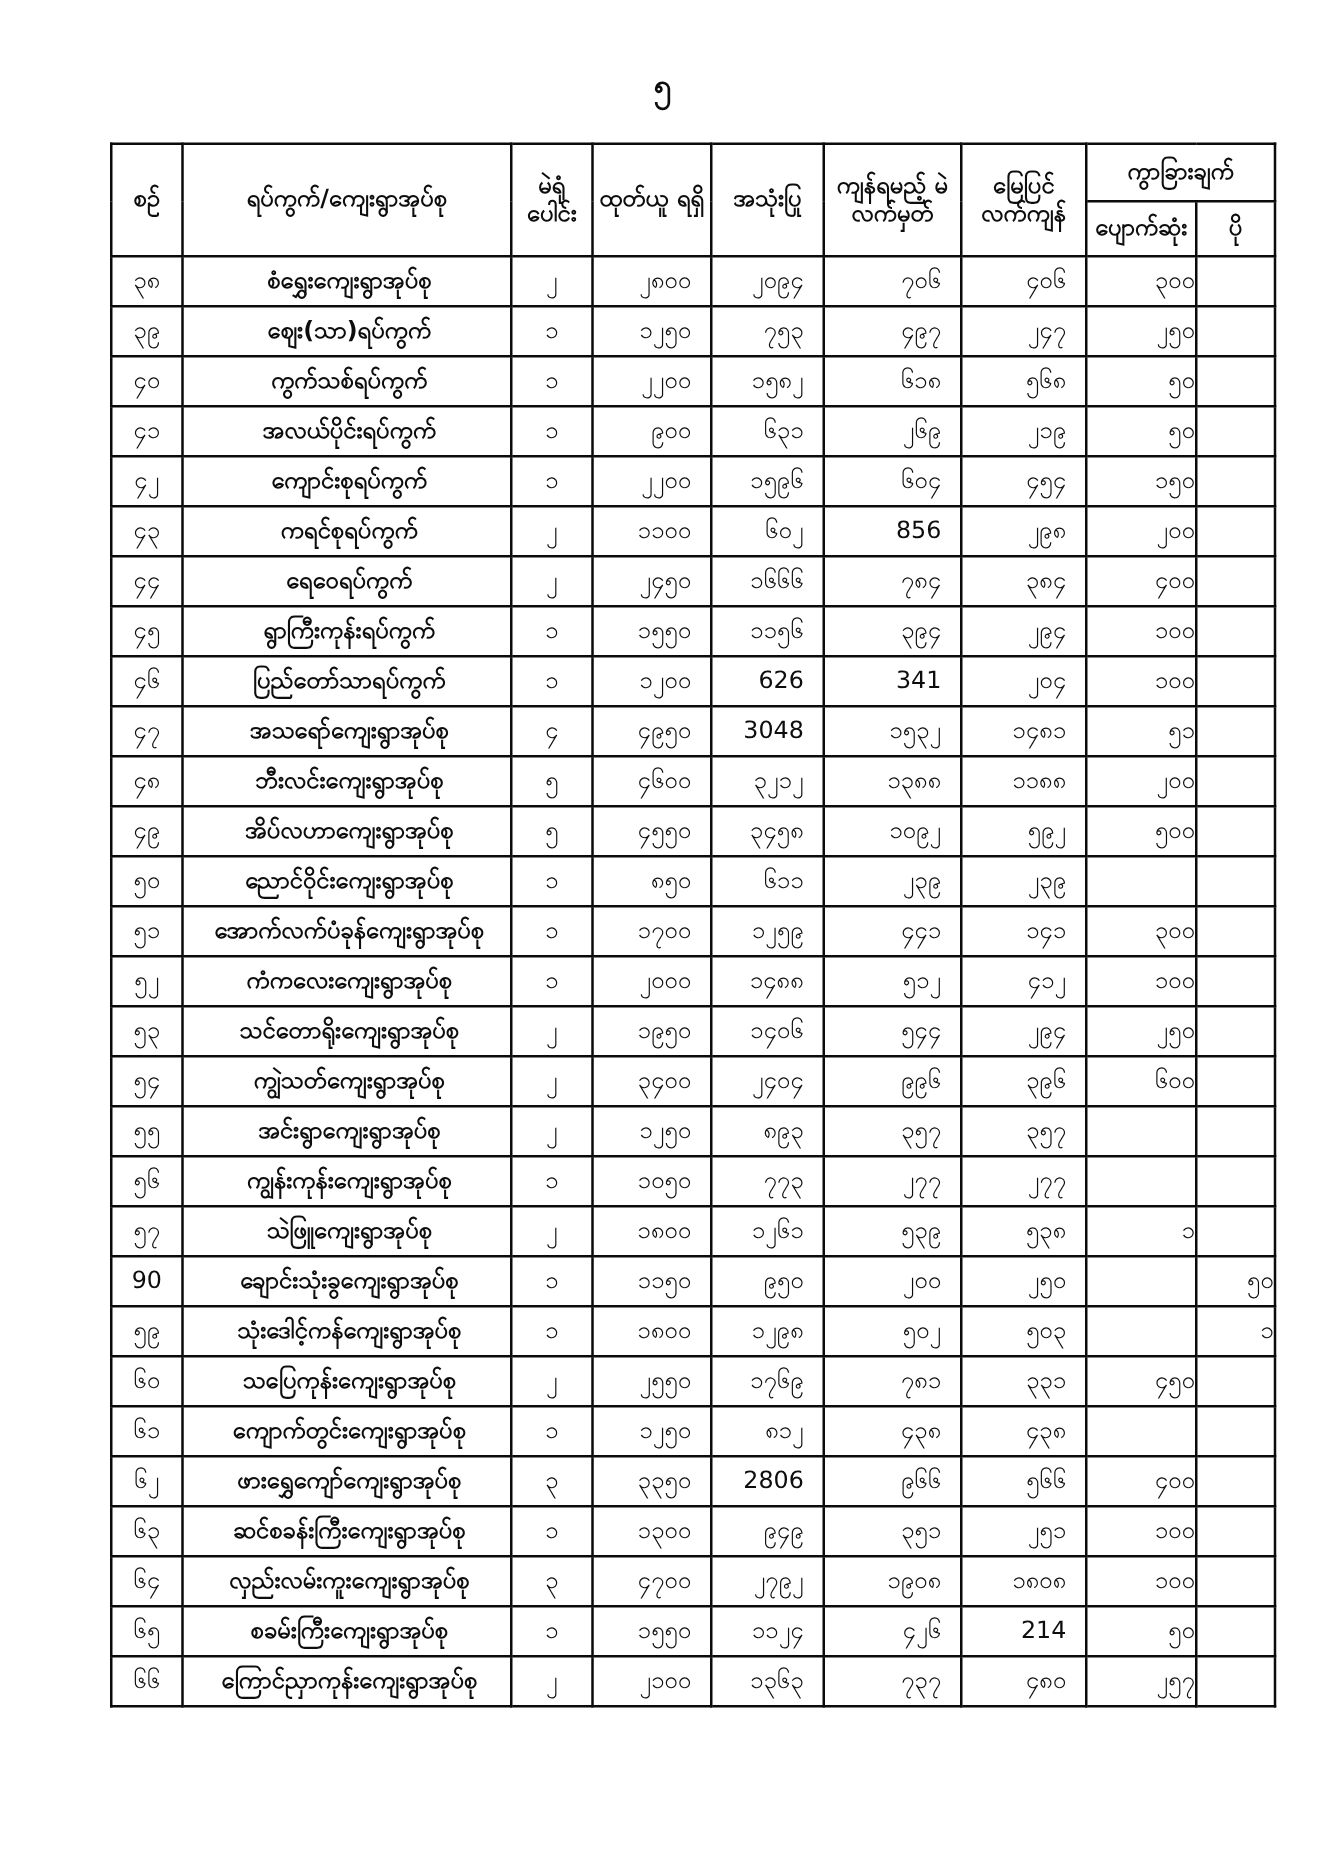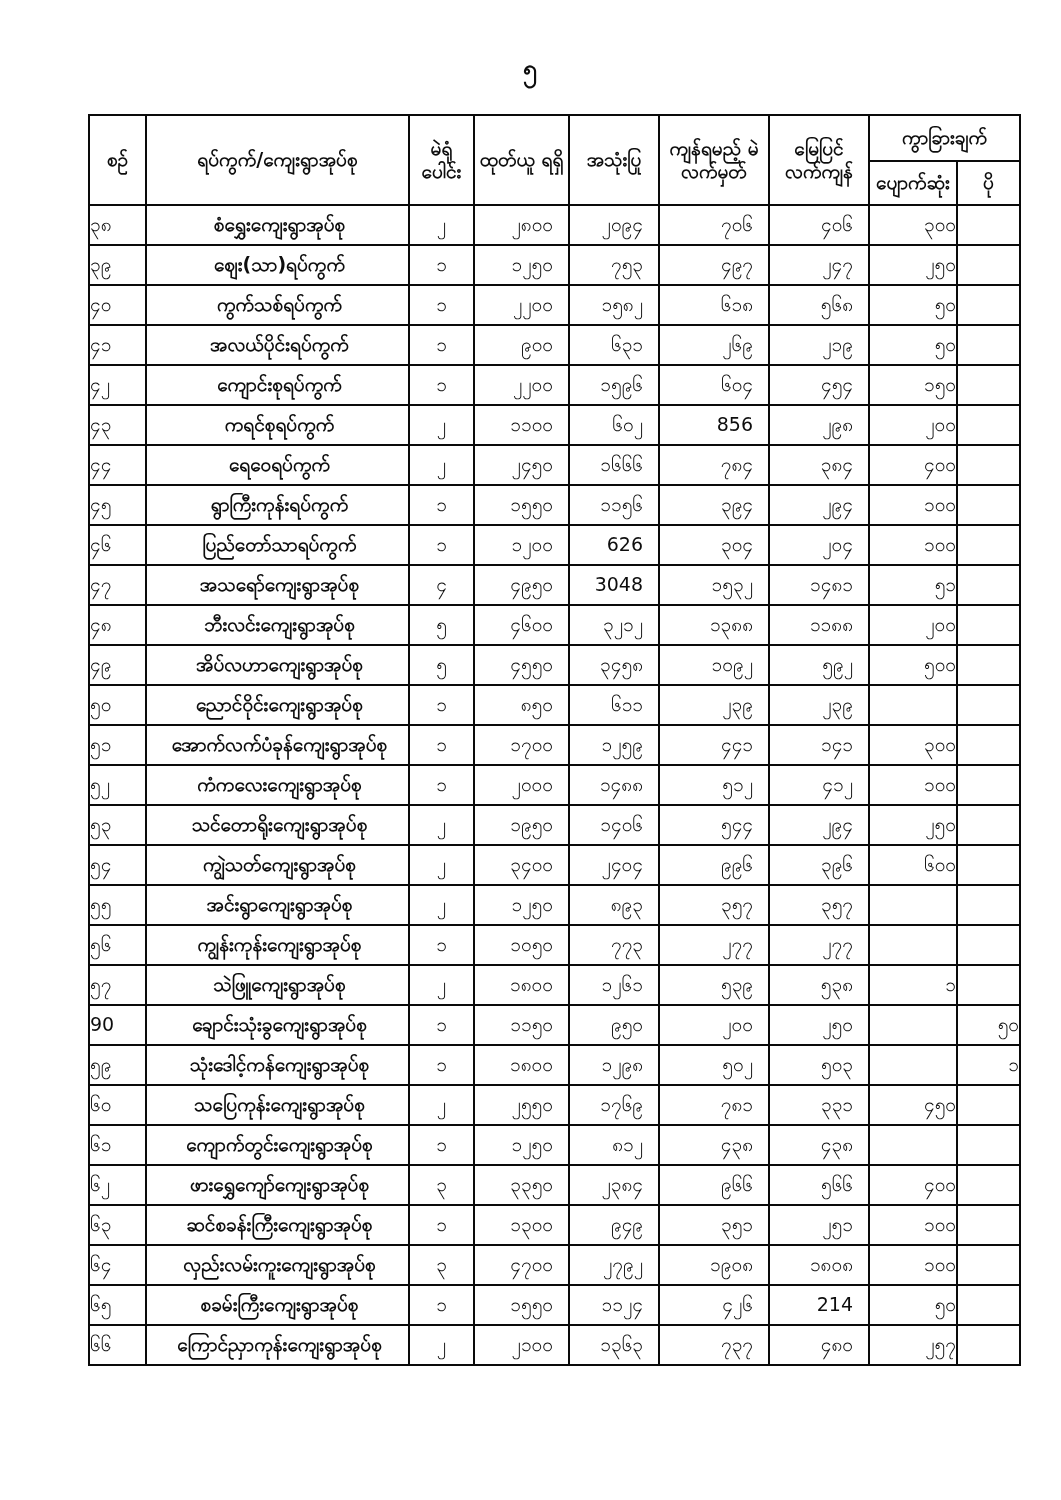--- a/index.html
+++ b/index.html
@@ -44,21 +44,21 @@
     overflow: hidden;
   }
   .ballot-table thead th {
     font-weight: 600;
     text-align: center;
     padding: 2px 3px;
   }
   .ballot-table thead tr.h1 th { height: 40px; }
   .ballot-table thead tr.h2 th { height: 38px; border-radius: 22px; }
   .ballot-table tbody tr { height: 40px; }
-  td.c-no     { }
+  td.c-no     { text-align: center; }
   td.c-name   { text-align: center; padding: 2px 8px 2px 12px; font-weight: bold; }
   td.c-center { text-align: center; }
   td.c-num    { text-align: right; padding-right: 15px; }
   td.c-num-sm { text-align: right; }
 </style>
 </head>
 <body>
 
 <div class="page">
 
@@ -180,21 +180,21 @@
       <td class="c-num">၂၉၄</td>
       <td class="c-num-sm">၁၀၀</td>
       <td class="c-num-sm"></td>
     </tr>
         <tr>
       <td class="c-no">၄၆</td>
       <td class="c-name">ပြည်တော်သာရပ်ကွက်</td>
       <td class="c-center">၁</td>
       <td class="c-num">၁၂၀၀</td>
       <td class="c-num">626</td>
-      <td class="c-num">၃၀၄</td>
+      <td class="c-num">341</td>
       <td class="c-num">၂၀၄</td>
       <td class="c-num-sm">၁၀၀</td>
       <td class="c-num-sm"></td>
     </tr>
         <tr>
       <td class="c-no">၄၇</td>
       <td class="c-name">အသရော်ကျေးရွာအုပ်စု</td>
       <td class="c-center">၄</td>
       <td class="c-num">၄၉၅၀</td>
       <td class="c-num">3048</td>
@@ -355,21 +355,21 @@
       <td class="c-num">၄၃၈</td>
       <td class="c-num">၄၃၈</td>
       <td class="c-num-sm"></td>
       <td class="c-num-sm"></td>
     </tr>
         <tr>
       <td class="c-no">၆၂</td>
       <td class="c-name">ဖားရွှေကျော်ကျေးရွာအုပ်စု</td>
       <td class="c-center">၃</td>
       <td class="c-num">၃၃၅၀</td>
-      <td class="c-num">၂၃၈၄</td>
+      <td class="c-num">2806</td>
       <td class="c-num">၉၆၆</td>
       <td class="c-num">၅၆၆</td>
       <td class="c-num-sm">၄၀၀</td>
       <td class="c-num-sm"></td>
     </tr>
         <tr>
       <td class="c-no">၆၃</td>
       <td class="c-name">ဆင်စခန်းကြီးကျေးရွာအုပ်စု</td>
       <td class="c-center">၁</td>
       <td class="c-num">၁၃၀၀</td>

